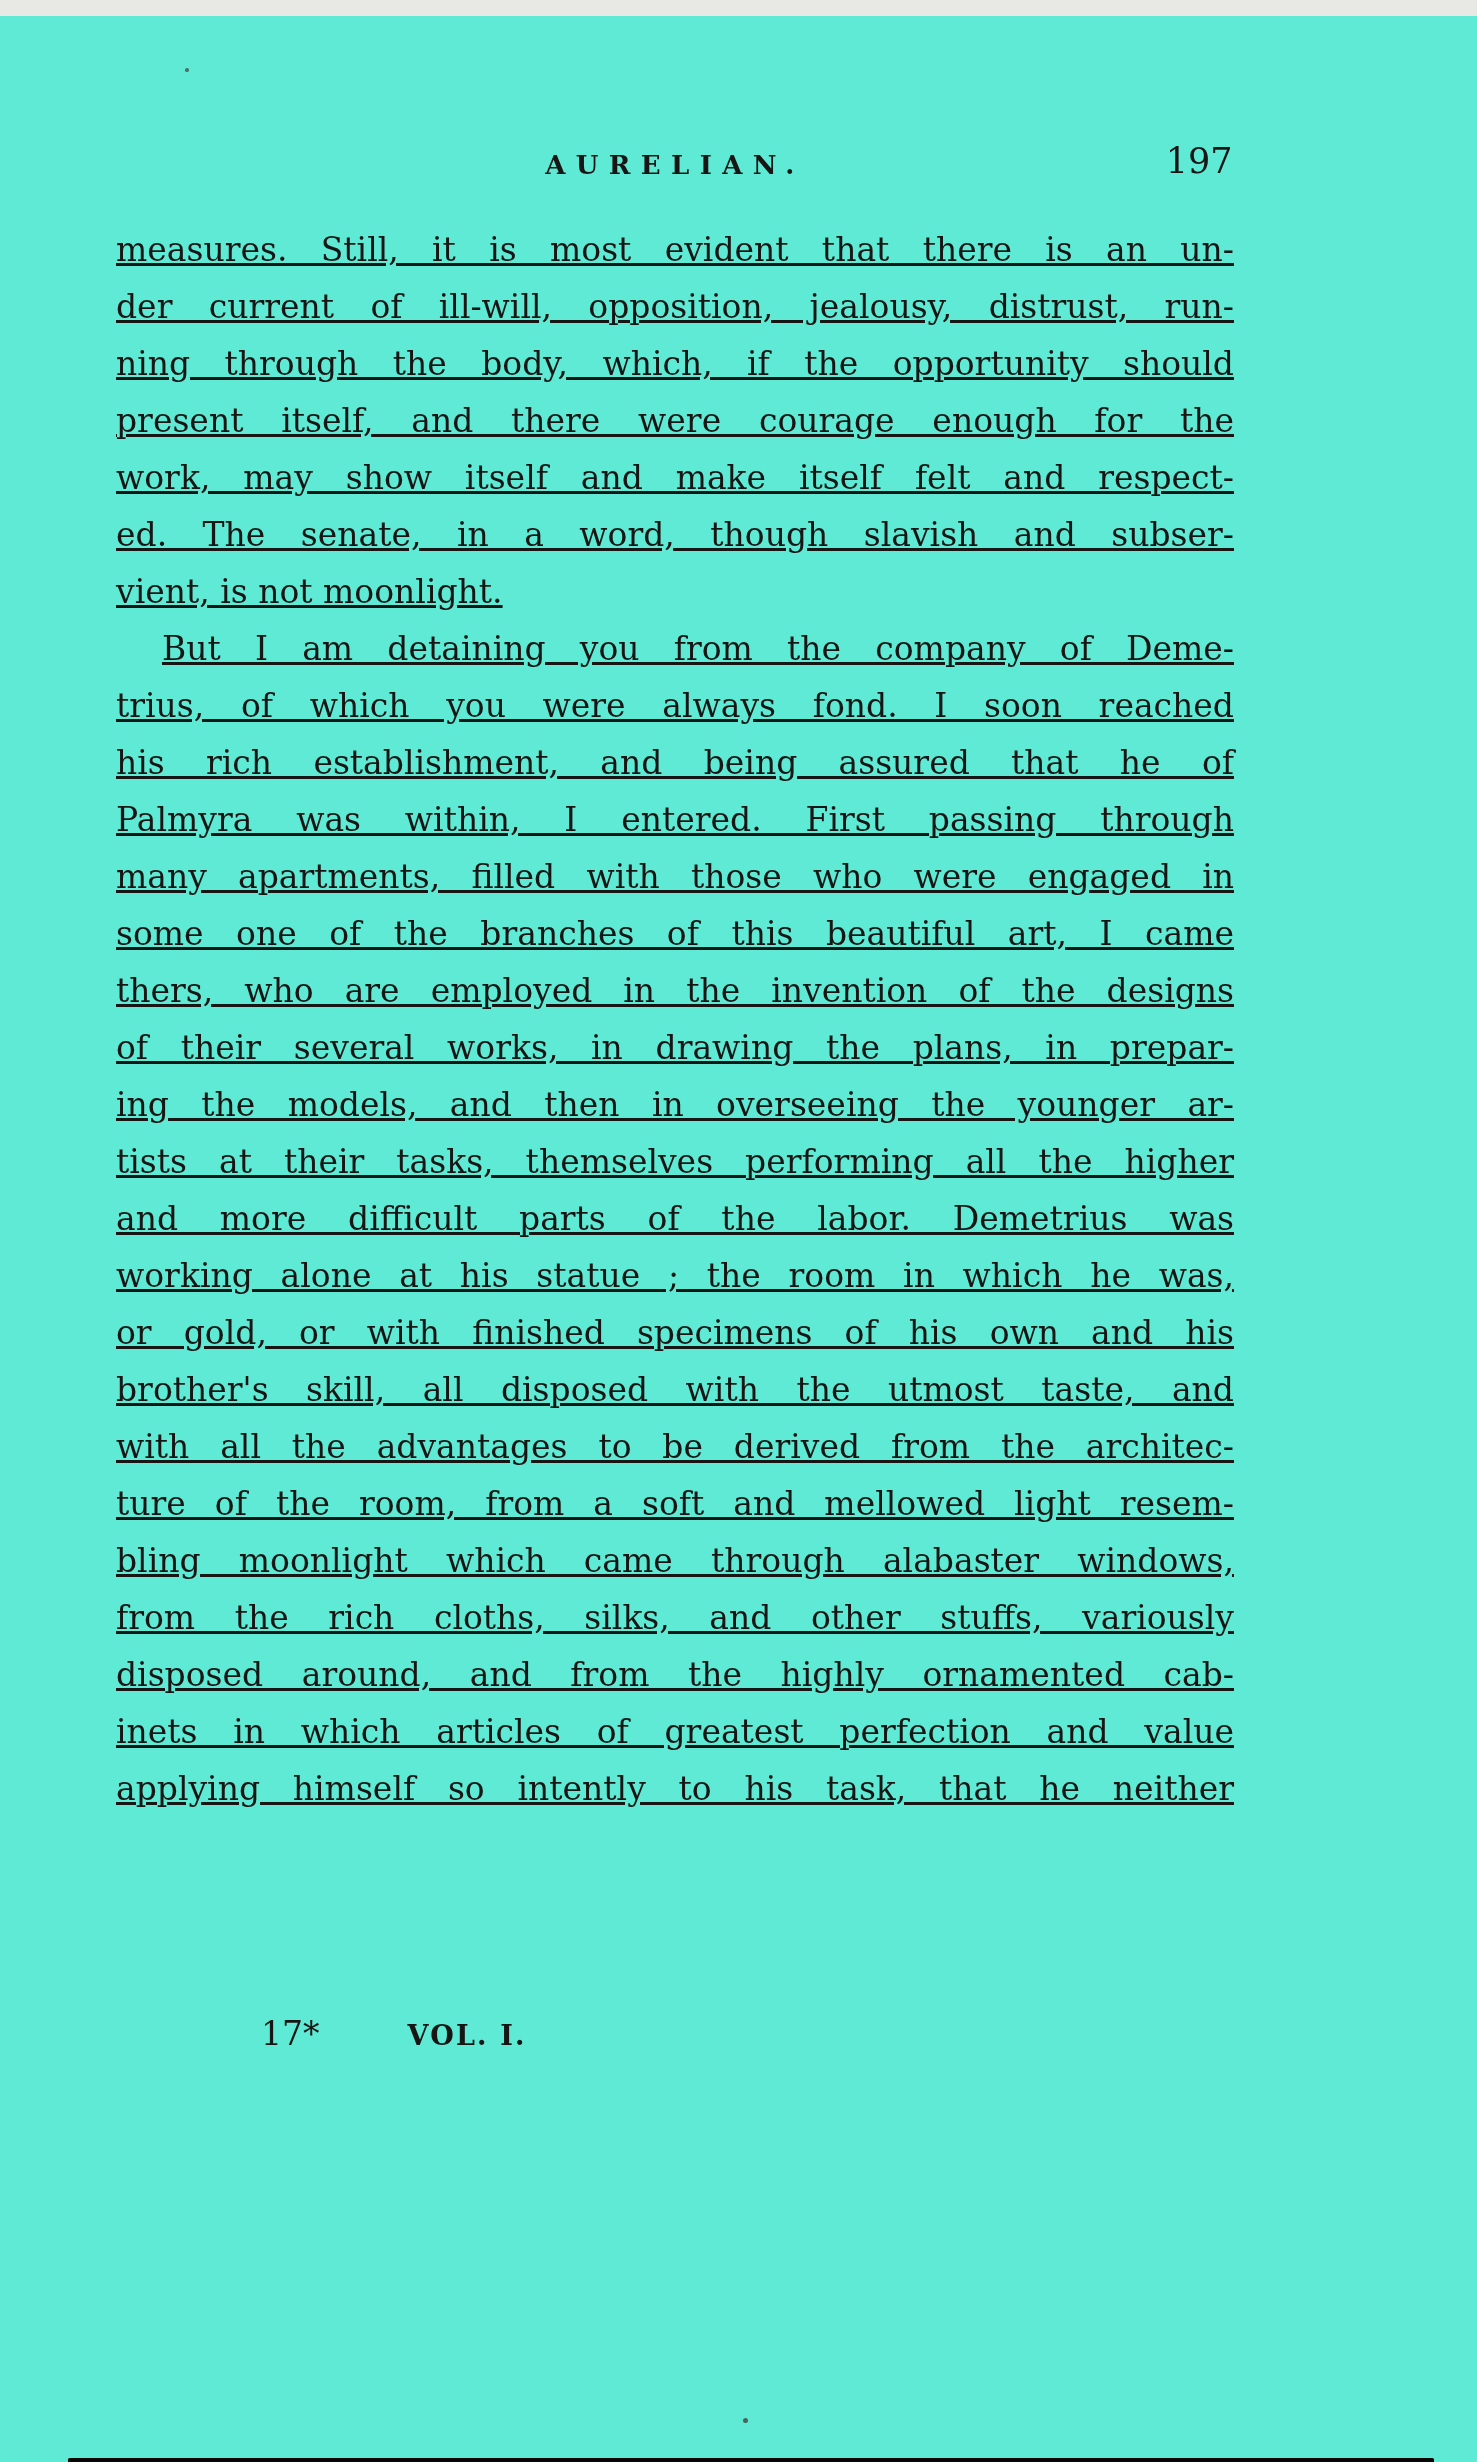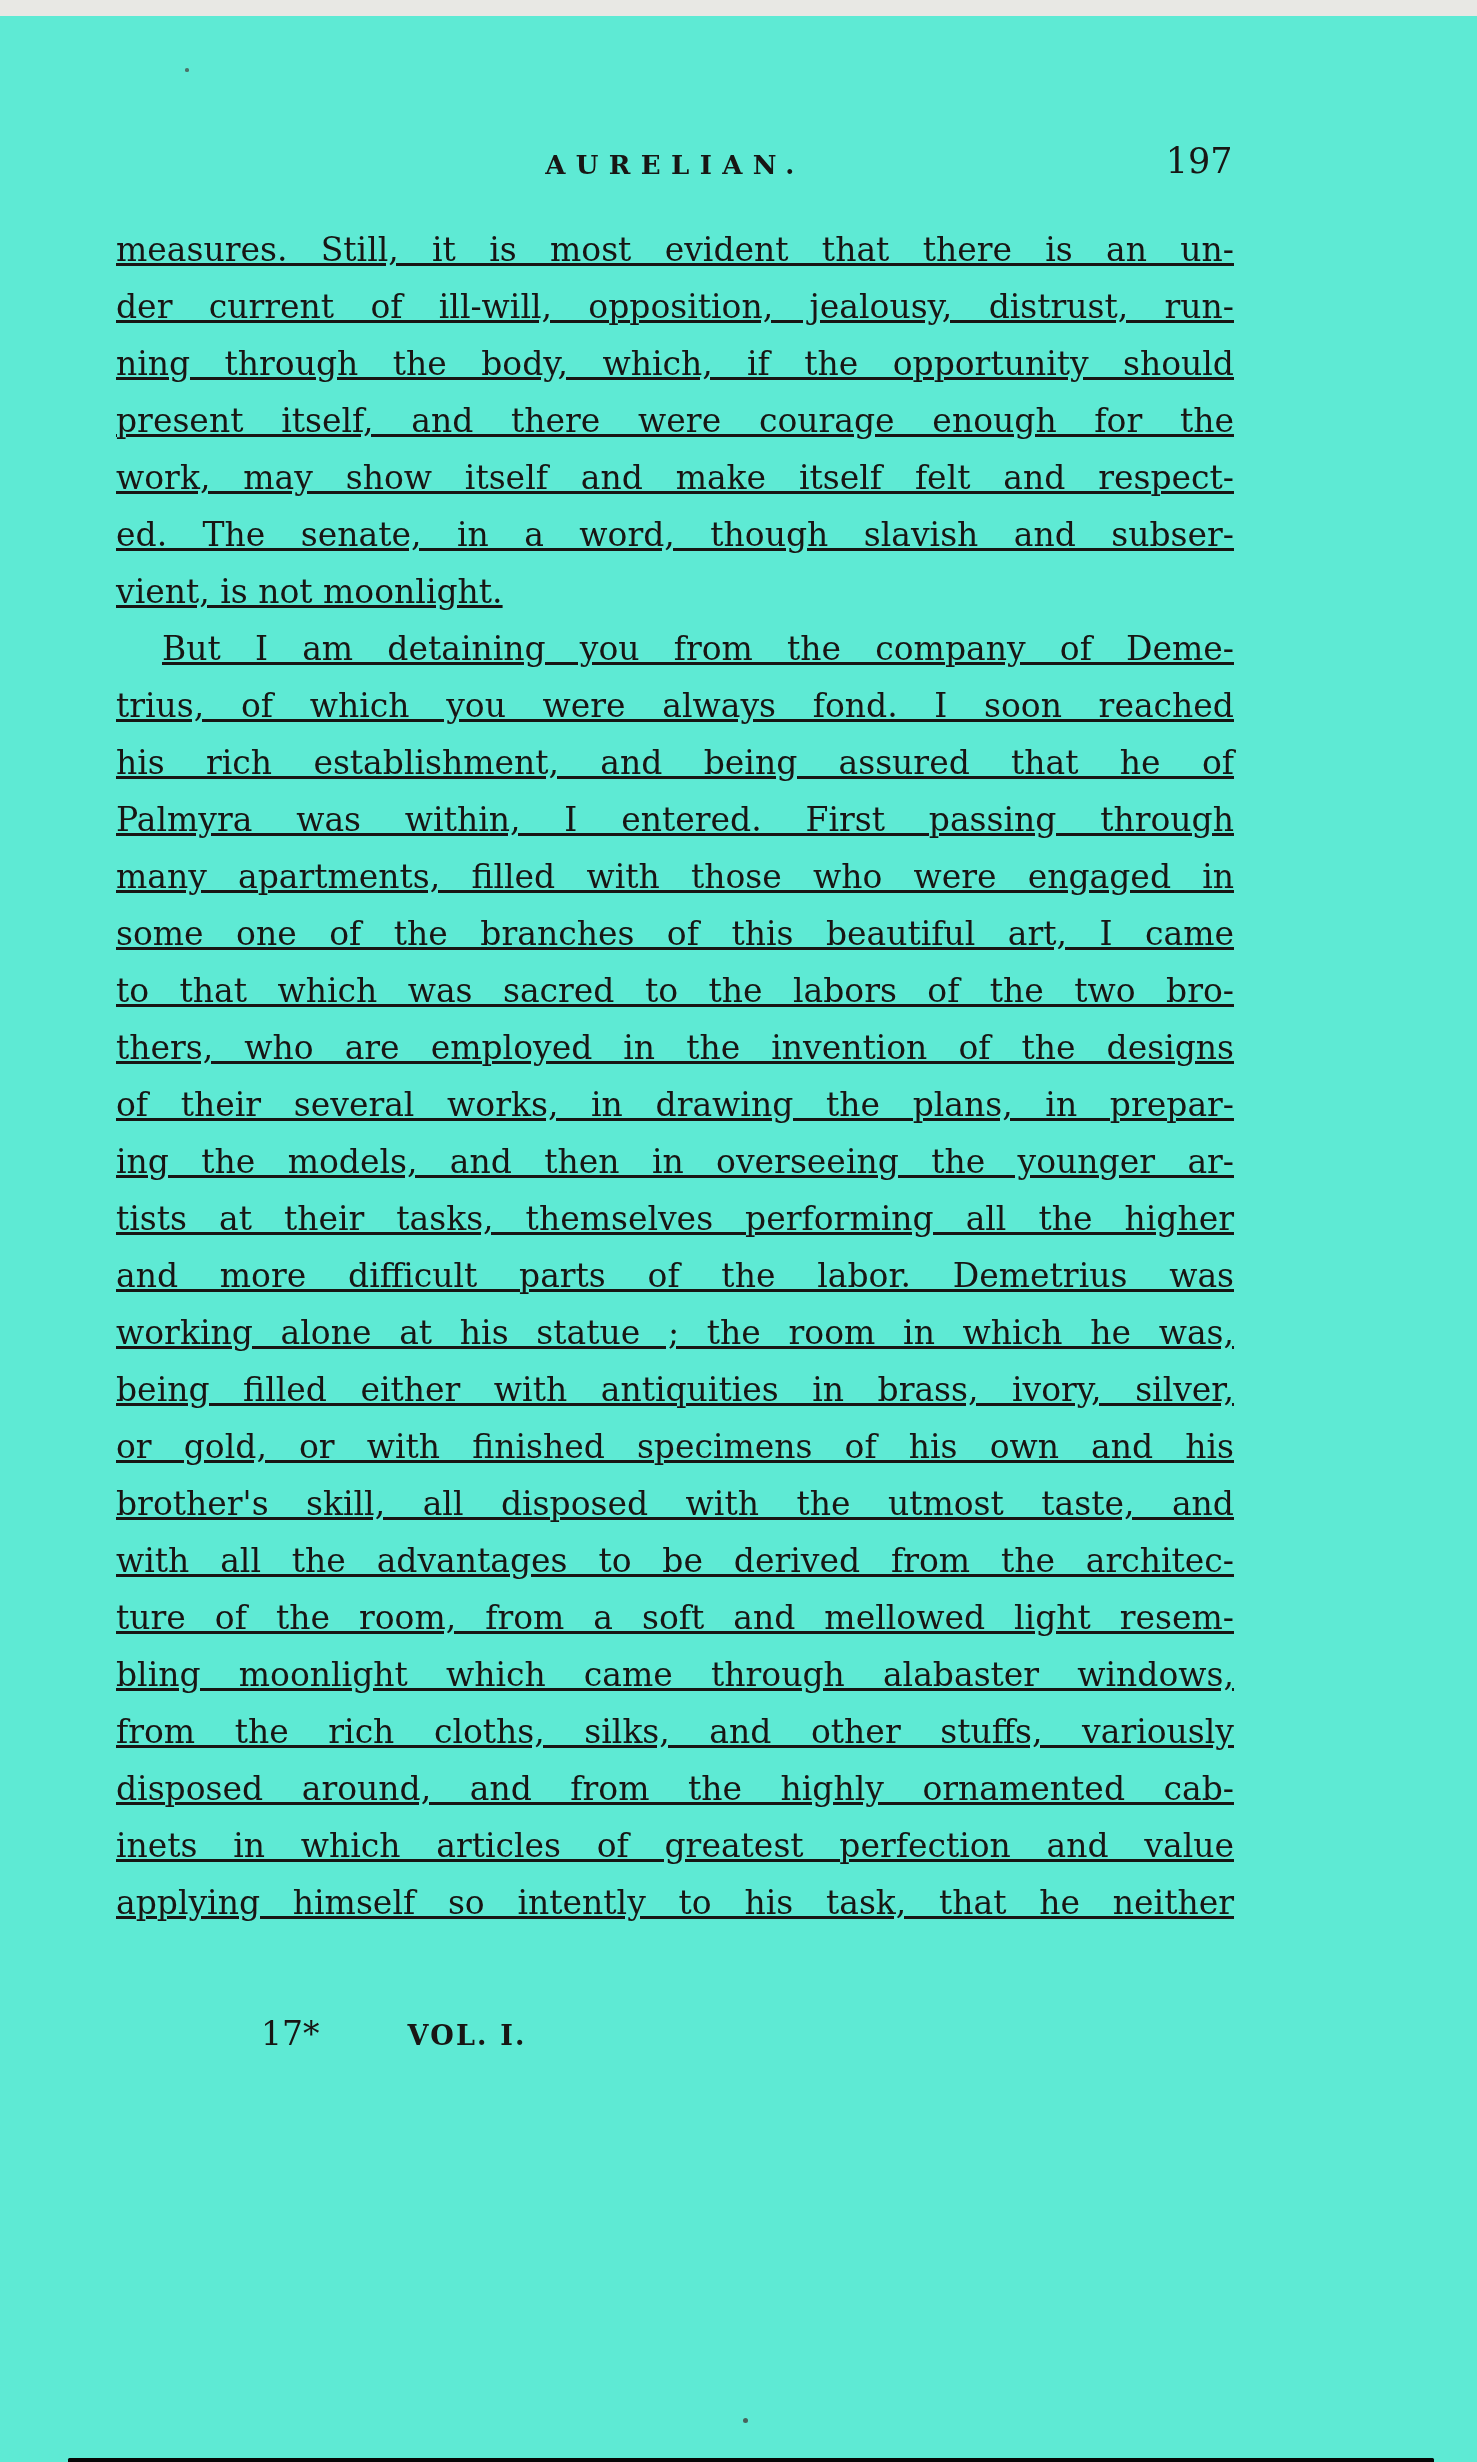--- a/index.html
+++ b/index.html
@@ -104,28 +104,26 @@
       <div class="line just">present itself, and there were courage enough for the</div>
       <div class="line just">work, may show itself and make itself felt and respect-</div>
       <div class="line just">ed.  The senate, in a word, though slavish and subser-</div>
       <div class="line">vient, is not moonlight.</div>
       <div class="line just indent">But I am detaining you from the company of Deme-</div>
       <div class="line just">trius, of which you were always fond.  I soon reached</div>
       <div class="line just">his rich establishment, and being assured that he of</div>
       <div class="line just">Palmyra was within, I entered.  First passing through</div>
       <div class="line just">many apartments, filled with those who were engaged in</div>
       <div class="line just">some one of the branches of this beautiful art, I came</div>
-      <div class="line just">to that which was sacred to the labors of the two bro-</div>
       <div class="line just">thers, who are employed in the invention of the designs</div>
       <div class="line just">of their several works, in drawing the plans, in prepar-</div>
       <div class="line just">ing the models, and then in overseeing the younger ar-</div>
       <div class="line just">tists at their tasks, themselves performing all the higher</div>
       <div class="line just">and more difficult parts of the labor.  Demetrius was</div>
       <div class="line just">working alone at his statue ; the room in which he was,</div>
-      <div class="line just">being filled either with antiquities in brass, ivory, silver,</div>
       <div class="line just">or gold, or with finished specimens of his own and his</div>
       <div class="line just">brother's skill, all disposed with the utmost taste, and</div>
       <div class="line just">with all the advantages to be derived from the architec-</div>
       <div class="line just">ture of the room, from a soft and mellowed light resem-</div>
       <div class="line just">bling moonlight which came through alabaster windows,</div>
       <div class="line just">from the rich cloths, silks, and other stuffs, variously</div>
       <div class="line just">disposed around, and from the highly ornamented cab-</div>
       <div class="line just">inets in which articles of greatest perfection and value</div>
       <div class="line just">applying himself so intently to his task, that he neither</div>
     </div>

